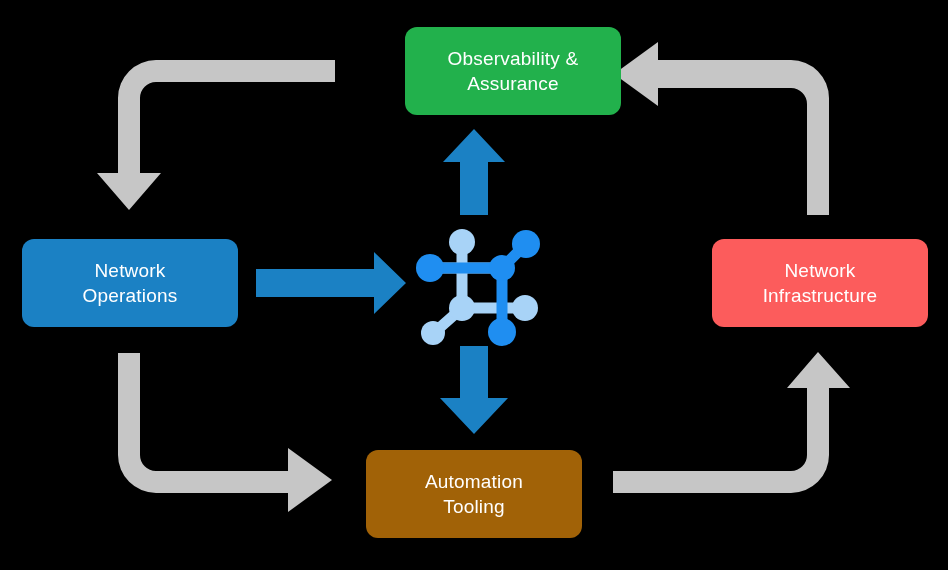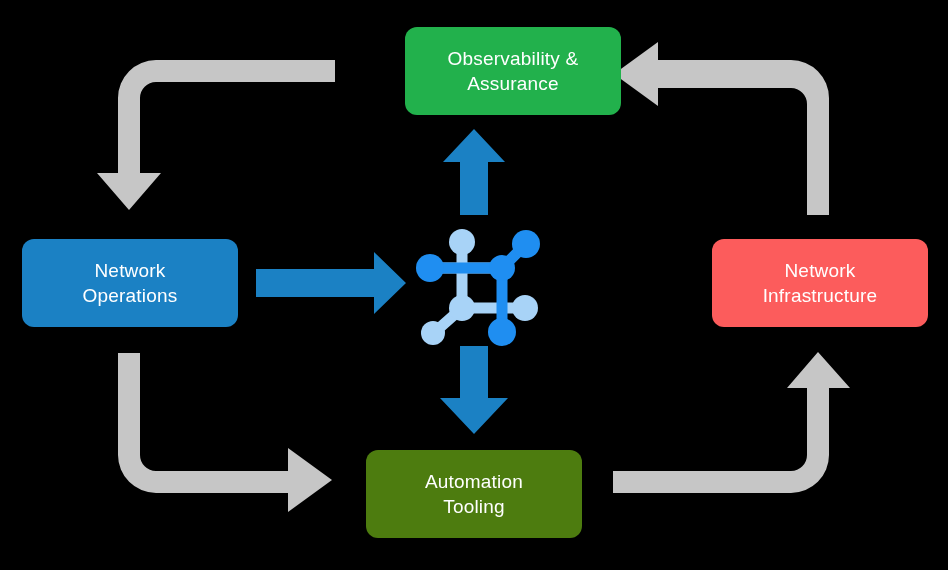--- a/index.html
+++ b/index.html
@@ -203,18 +203,18 @@
   <div class="node-box" id="box-network-operations" style="background: rgb(27, 129, 196); color: rgb(255, 255, 255);">
     <span>Network
 Operations</span>
   </div>
 
   <div class="node-box" id="box-network-infrastructure" style="background: rgb(252, 92, 92); color: rgb(255, 255, 255);">
     <span>Network
 Infrastructure</span>
   </div>
 
-  <div class="node-box" id="box-automation-tooling" style="background: #4d7c0f; color: rgb(255, 255, 255);">
+  <div class="node-box" id="box-automation-tooling" style="background: #a16207; color: rgb(255, 255, 255);">
     <span>Automation
 Tooling</span>
   </div>
 
 </div>
 
 </body></html>

